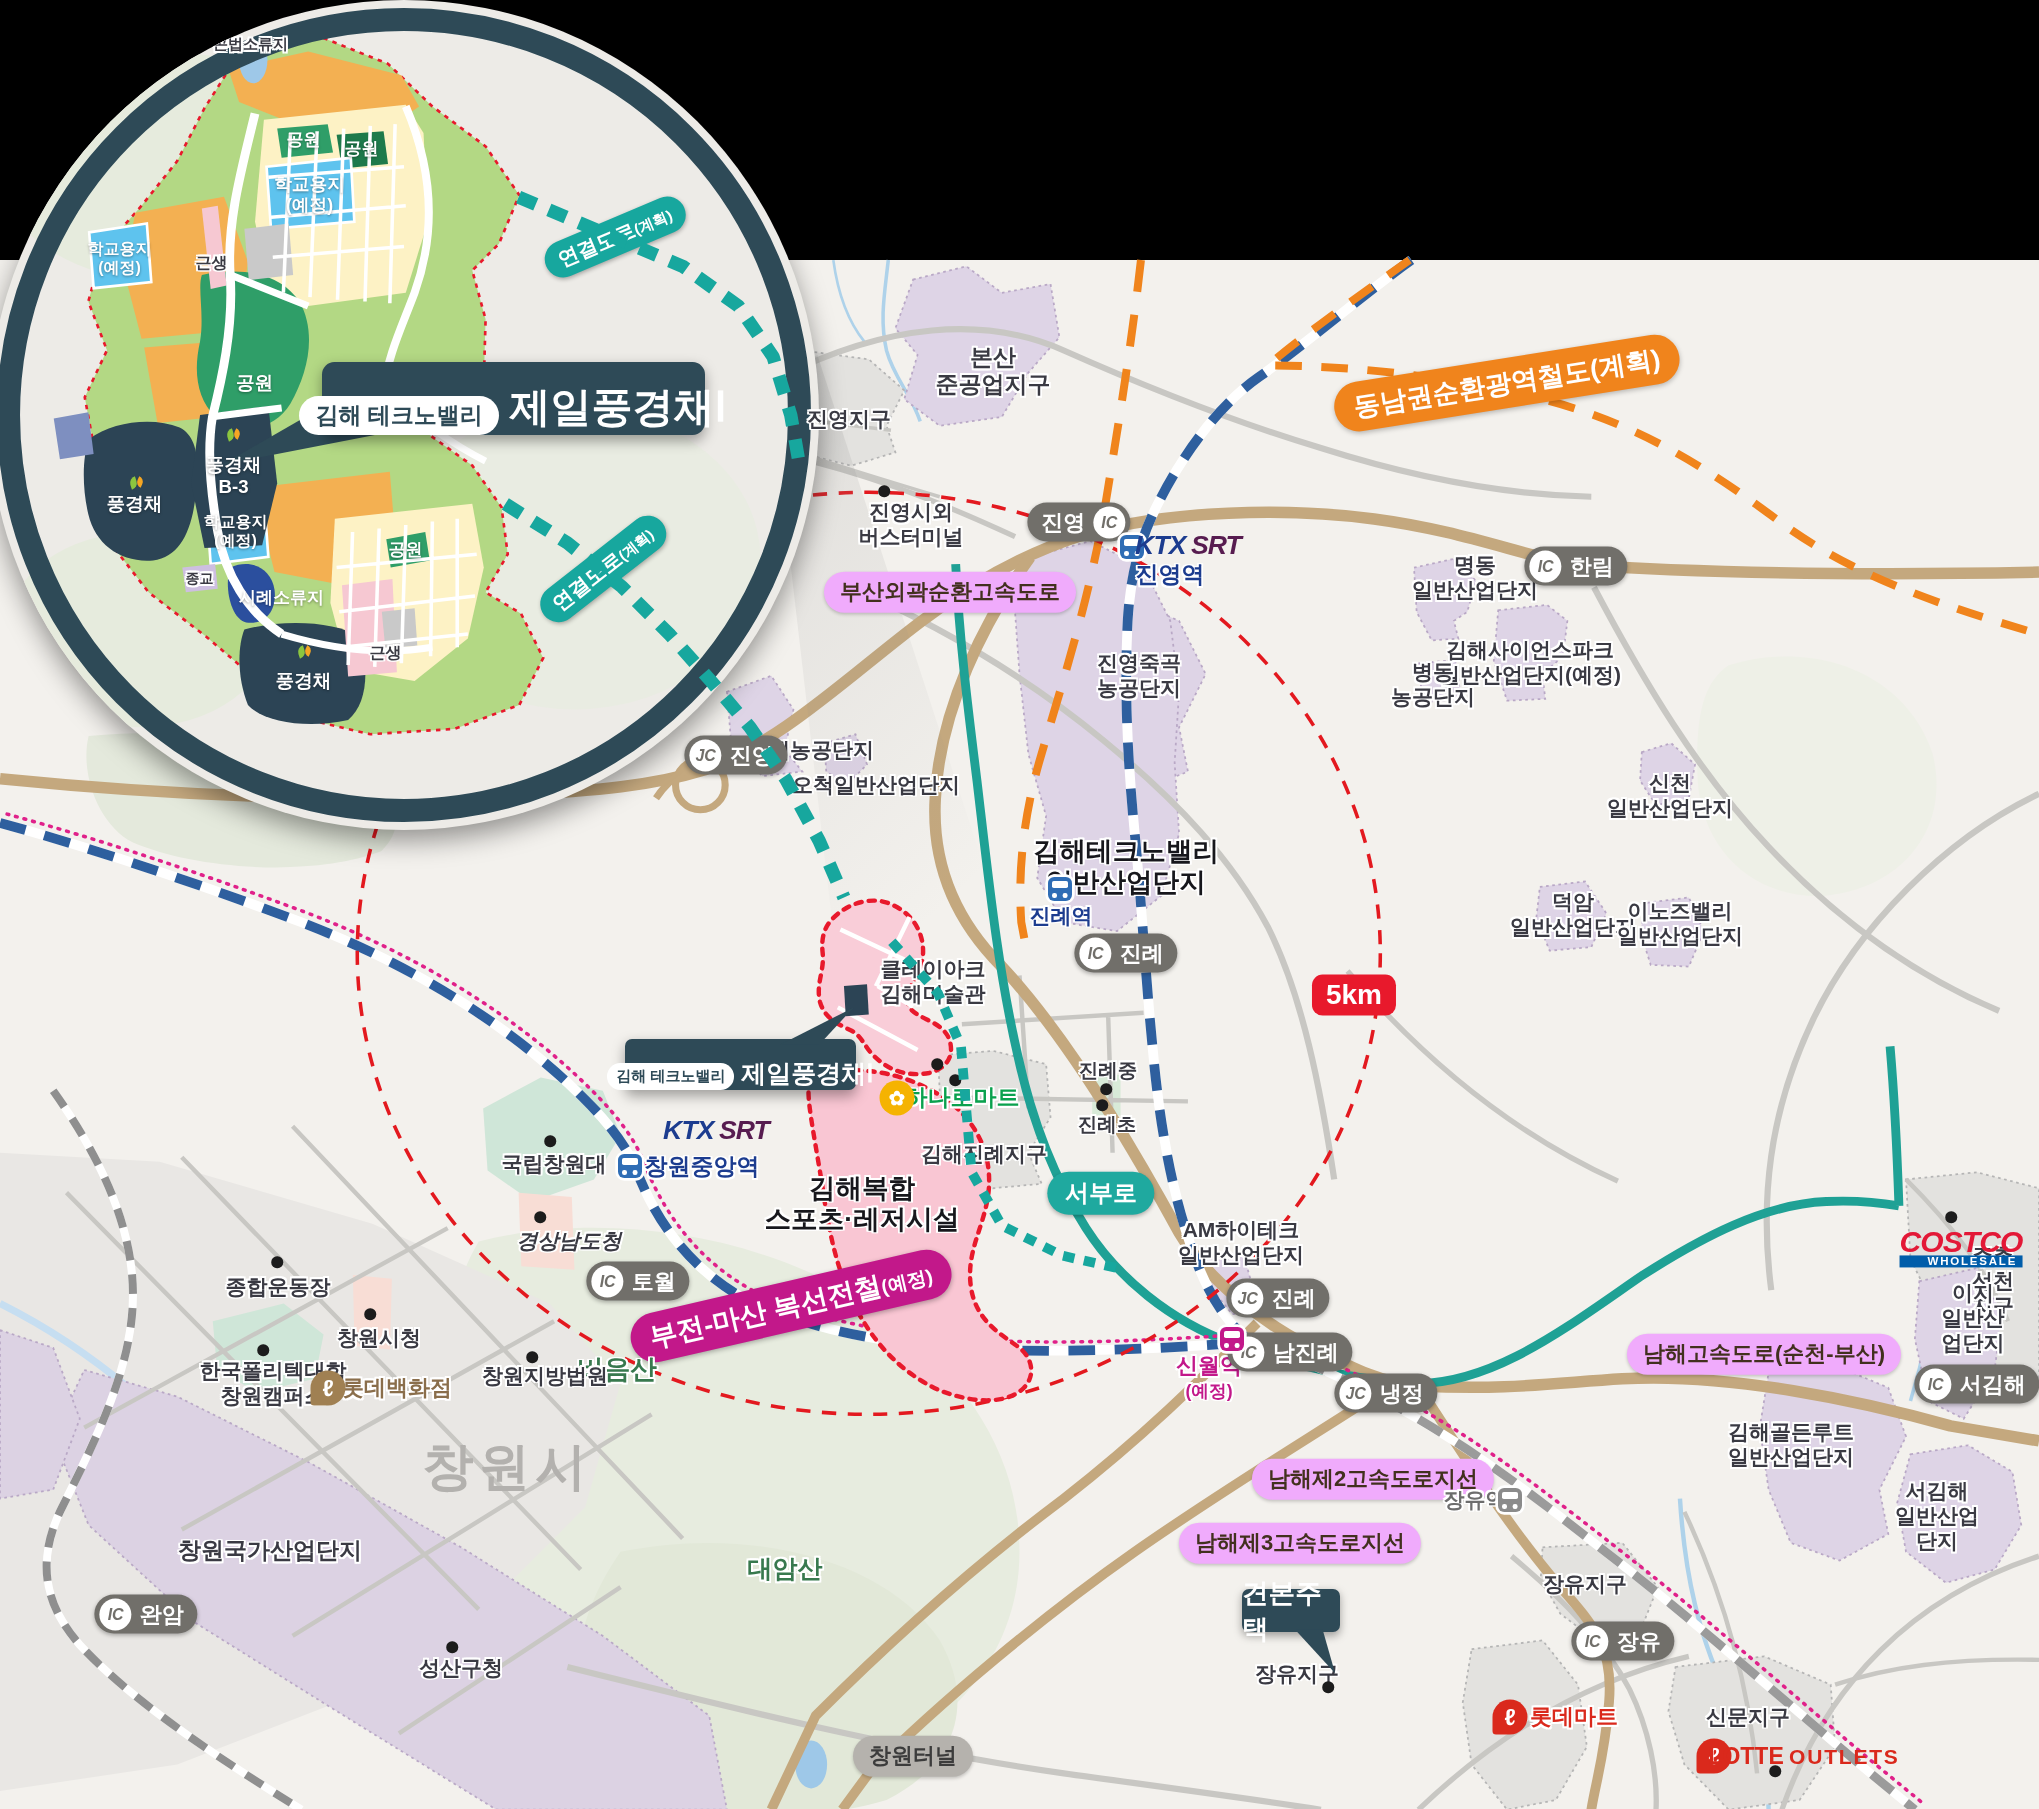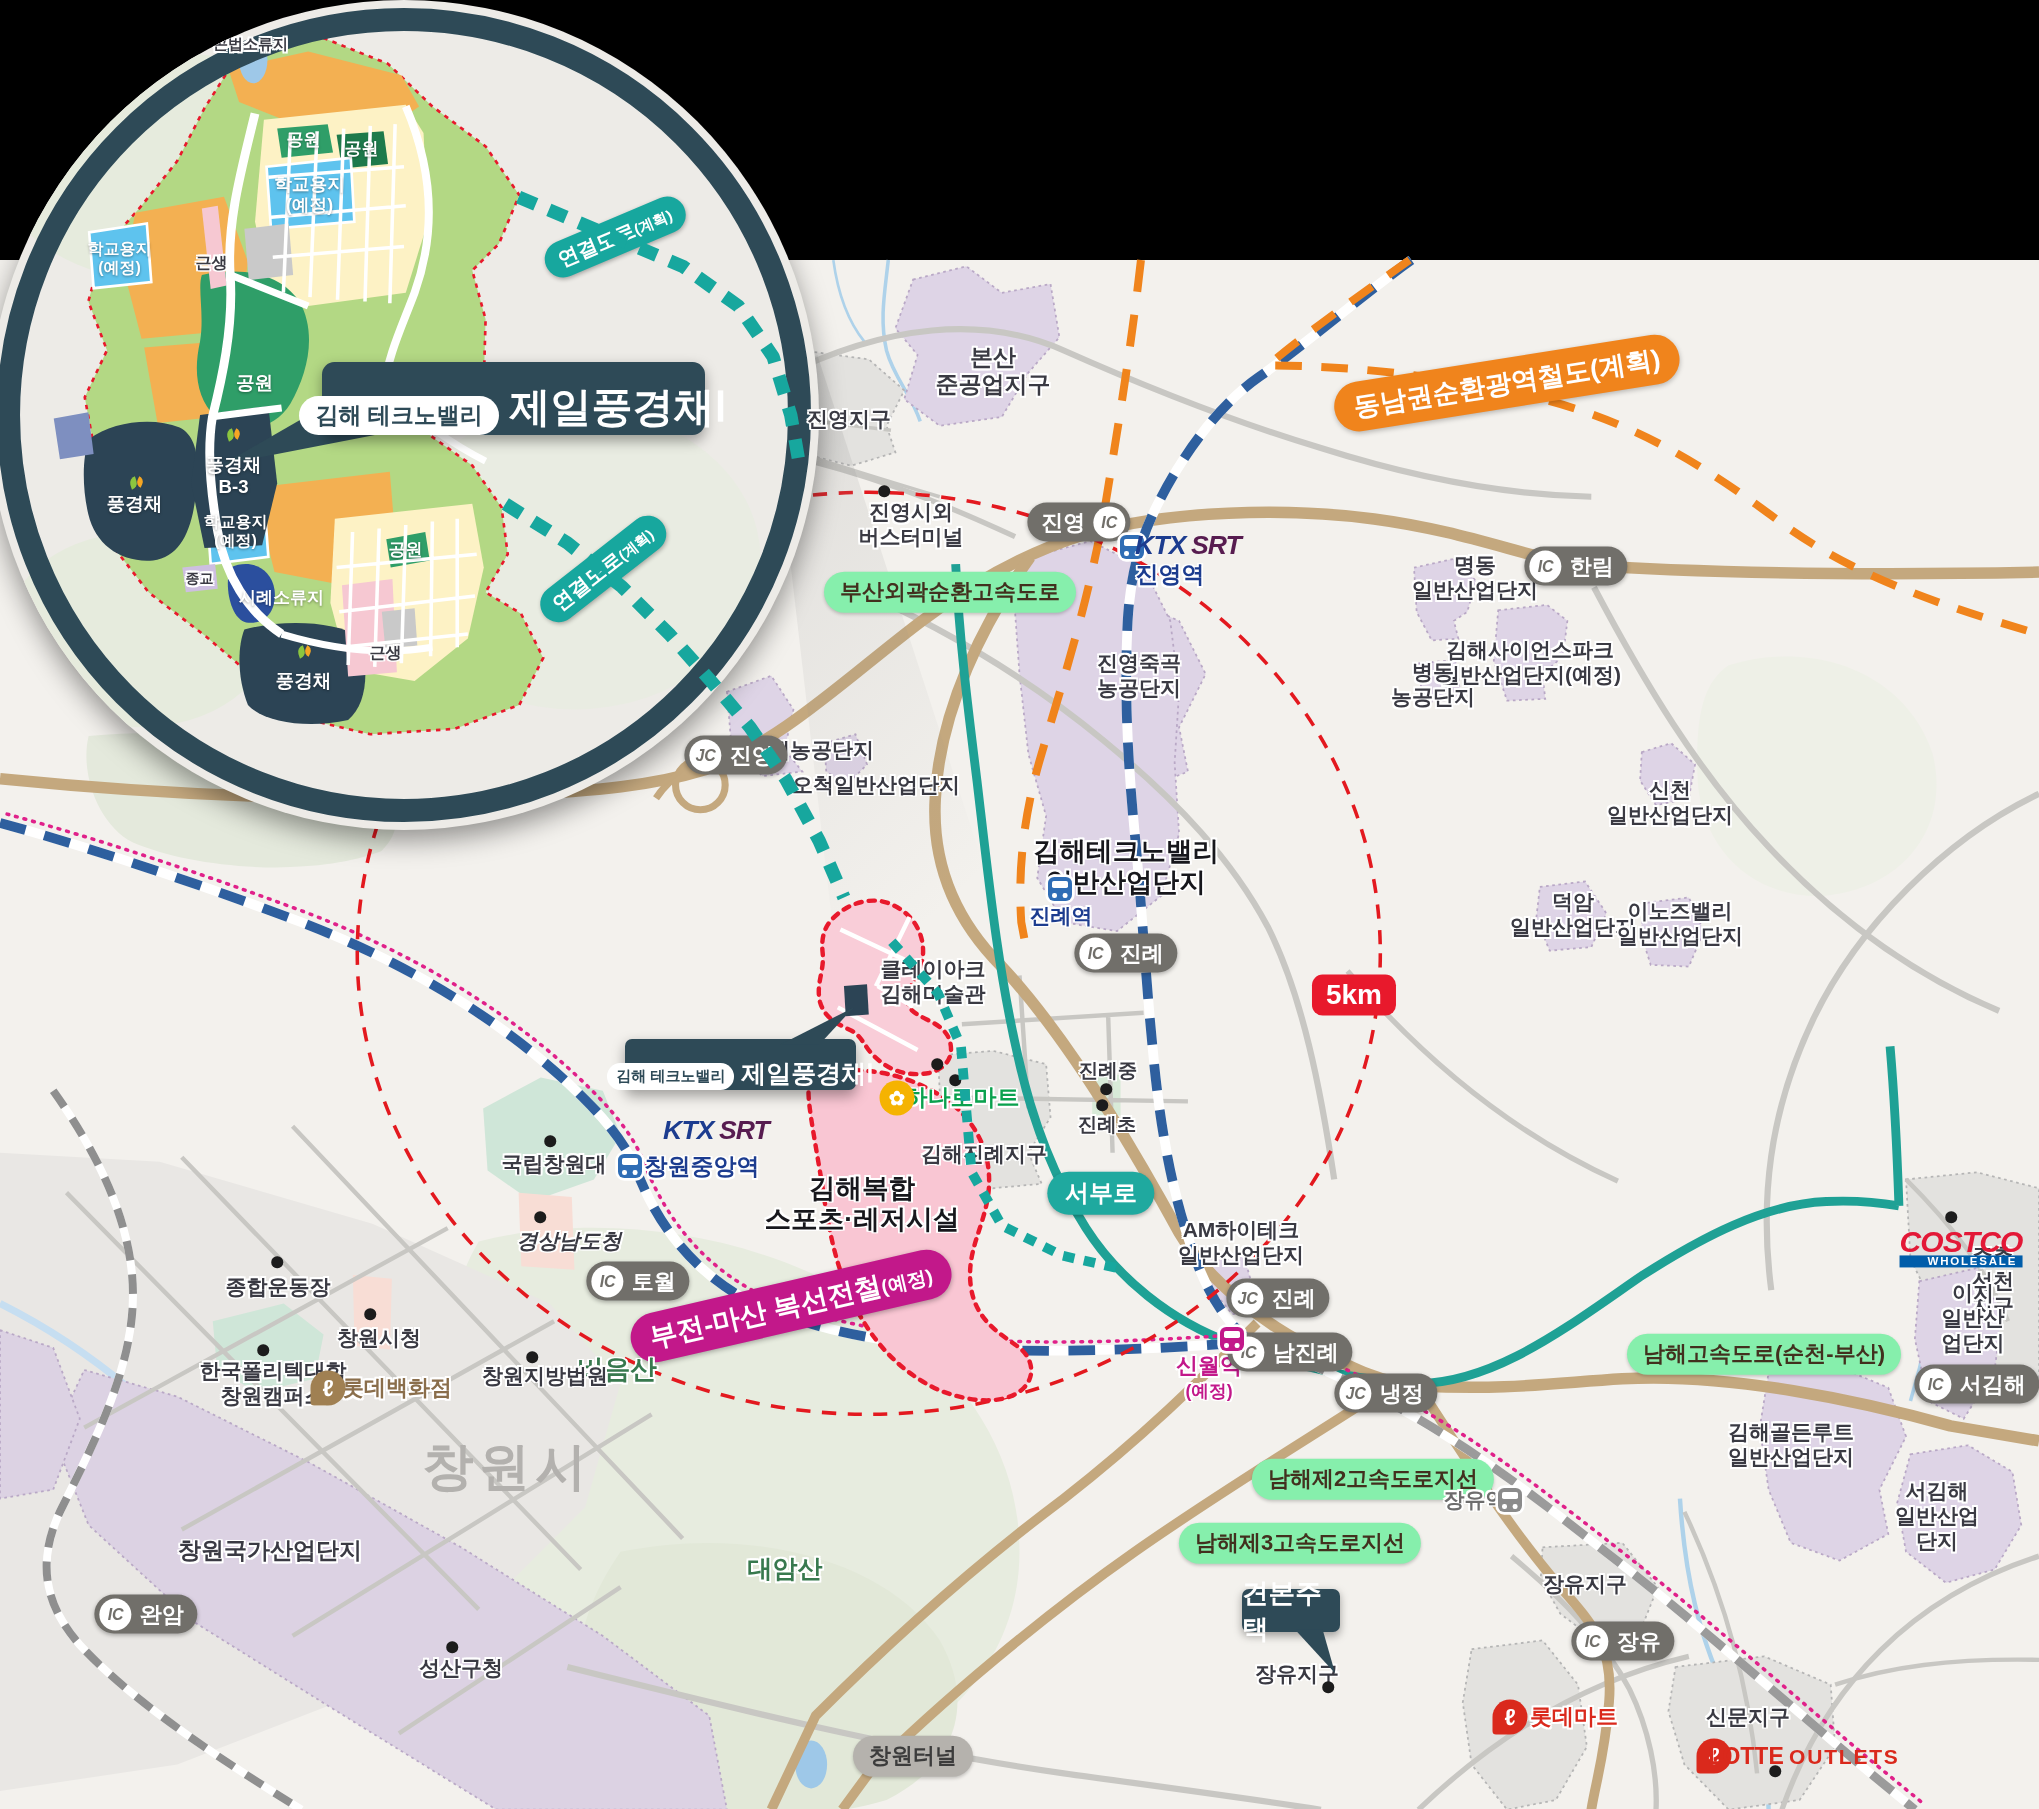--- a/index.html
+++ b/index.html
@@ -20,21 +20,21 @@
   .dot{position:absolute;width:11.5px;height:11.5px;border-radius:50%;background:#1c1c1c;
        transform:translate(-50%,-50%);z-index:31;}
   
   .pill{position:absolute;transform:translate(-50%,-50%);display:flex;align-items:center;gap:8px;
         background:#716f6a;border-radius:21px;padding:3.5px 14px 3.5px 5.3px;color:#fff;font-weight:800;
         font-size:22px;z-index:32;box-shadow:0 1.8px 4.4px rgba(0,0,0,.3);white-space:nowrap;}
   .pill .circ{width:32px;height:32px;border-radius:50%;background:#fff;color:#716f6a;display:flex;
         align-items:center;justify-content:center;font-size:16px;font-weight:900;font-style:italic;flex:0 0 auto;}
   .pill.rev{flex-direction:row-reverse;padding:3.5px 5.3px 3.5px 14px;}
   
-  .rbadge{position:absolute;transform:translate(-50%,-50%);background:#86efac;color:#42301e;
+  .rbadge{position:absolute;transform:translate(-50%,-50%);background:#f0abfc;color:#42301e;
         font-weight:800;font-size:22px;padding:5.3px 16px;border-radius:21px;z-index:29;white-space:nowrap;
         box-shadow:0 1.8px 3.5px rgba(0,0,0,.2);}
   .rbadge.graybg{background:#b5b2ad;color:#3c3c3c;}
   .obadge{position:absolute;transform:translate(-50%,-50%);background:#f0841c;color:#fff;font-weight:900;
         font-size:26.6px;padding:7px 19.5px;border-radius:26.6px;z-index:29;white-space:nowrap;
         box-shadow:0 1.8px 5.3px rgba(0,0,0,.25);}
   .tbadge{position:absolute;transform:translate(-50%,-50%);background:#17a79e;color:#fff;font-weight:800;
         font-size:20.4px;padding:4.4px 14px;border-radius:19.5px;z-index:40;white-space:nowrap;
         box-shadow:0 1.8px 4.4px rgba(0,0,0,.3);}
   .tbadge .small{font-size:15px;font-weight:700;}
@@ -379,21 +379,21 @@
 준공업지구</div>
     <div class="lbl" style="left:849px;top:419px;">진영지구</div>
     <div class="lbl" style="left:1139px;top:676px;">진영죽곡
 농공단지</div>
     <div class="lbl" style="left:1475px;top:578px;">명동
 일반산업단지</div>
     <div class="lbl" style="left:1530px;top:663px;">김해사이언스파크
 일반산업단지(예정)</div>
     <div class="lbl" style="left:1433px;top:685px;">병동
 농공단지</div>
-    <div class="lbl" style="left:1670px;top:796px;margin-top:7px;">신천
+    <div class="lbl" style="left:1670px;top:796px;">신천
 일반산업단지</div>
     <div class="lbl" style="left:1573px;top:915px;">덕암
 일반산업단지</div>
     <div class="lbl" style="left:1680px;top:924px;">이노즈밸리
 일반산업단지</div>
     <div class="lbl" style="left:811px;top:750px;">하계농공단지</div>
     <div class="lbl" style="left:876px;top:785px;">오척일반산업단지</div>
     <div class="lbl big" style="left:1126px;top:867px;">김해테크노밸리
 일반산업단지</div>
     <div class="lbl" style="left:984px;top:1154px;">김해진례지구</div>

